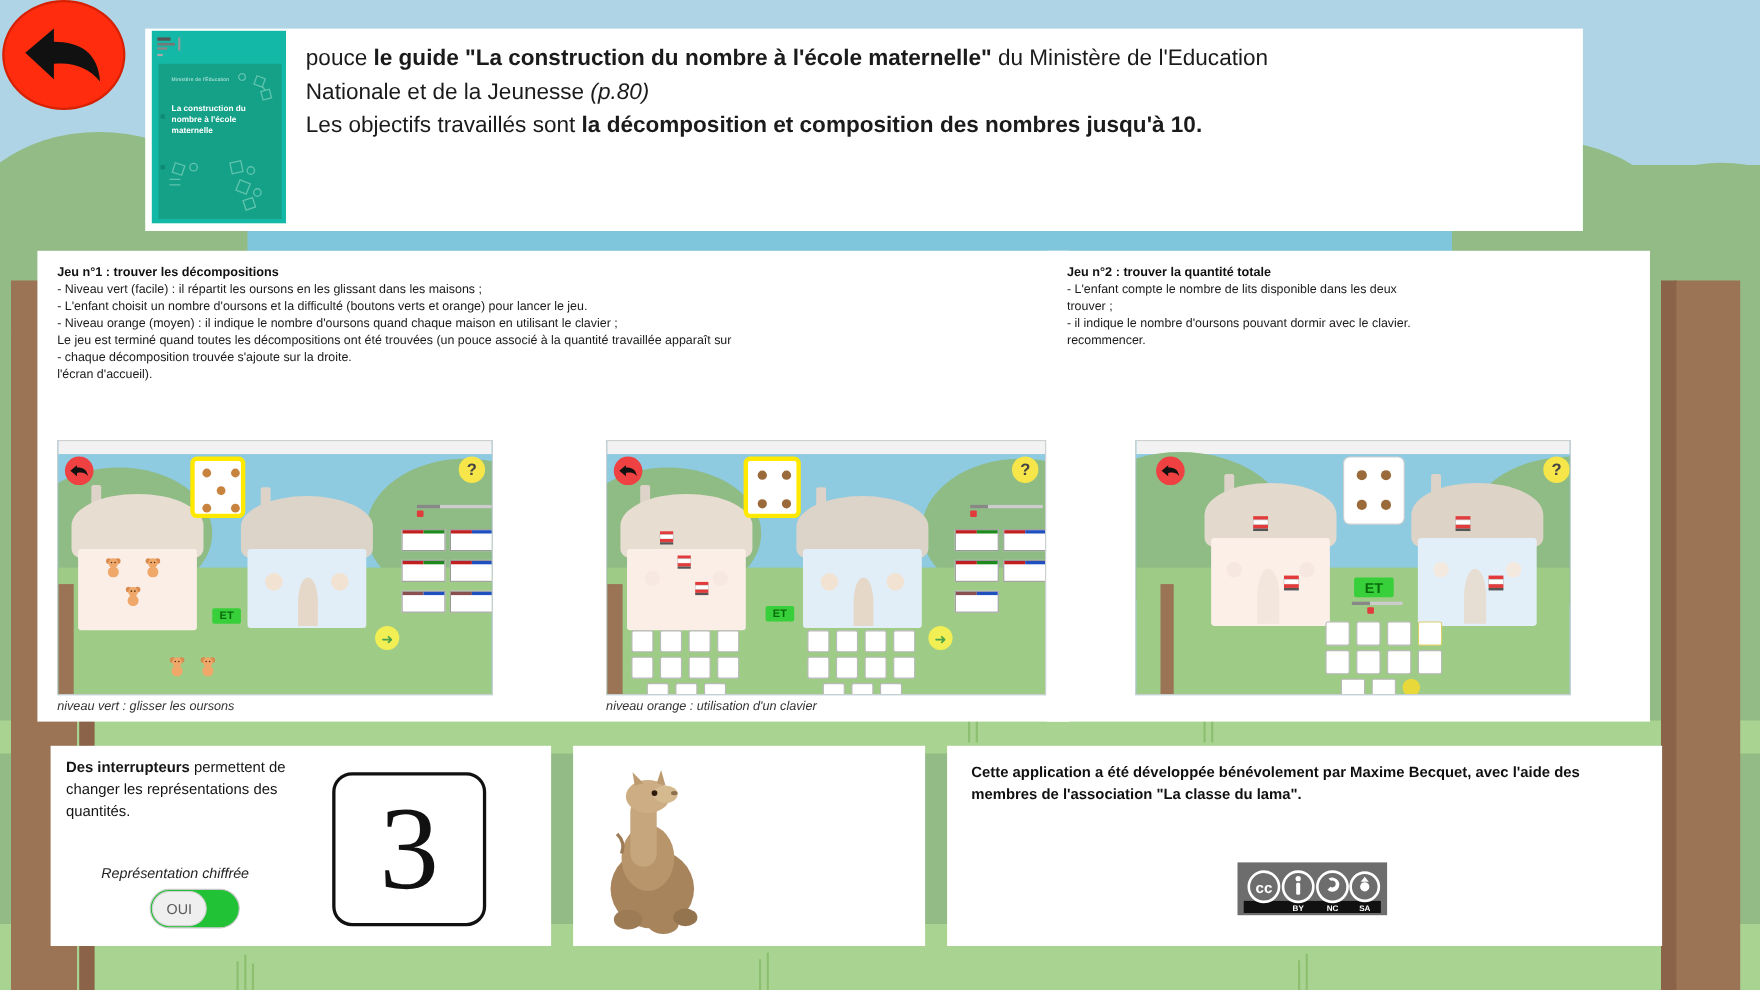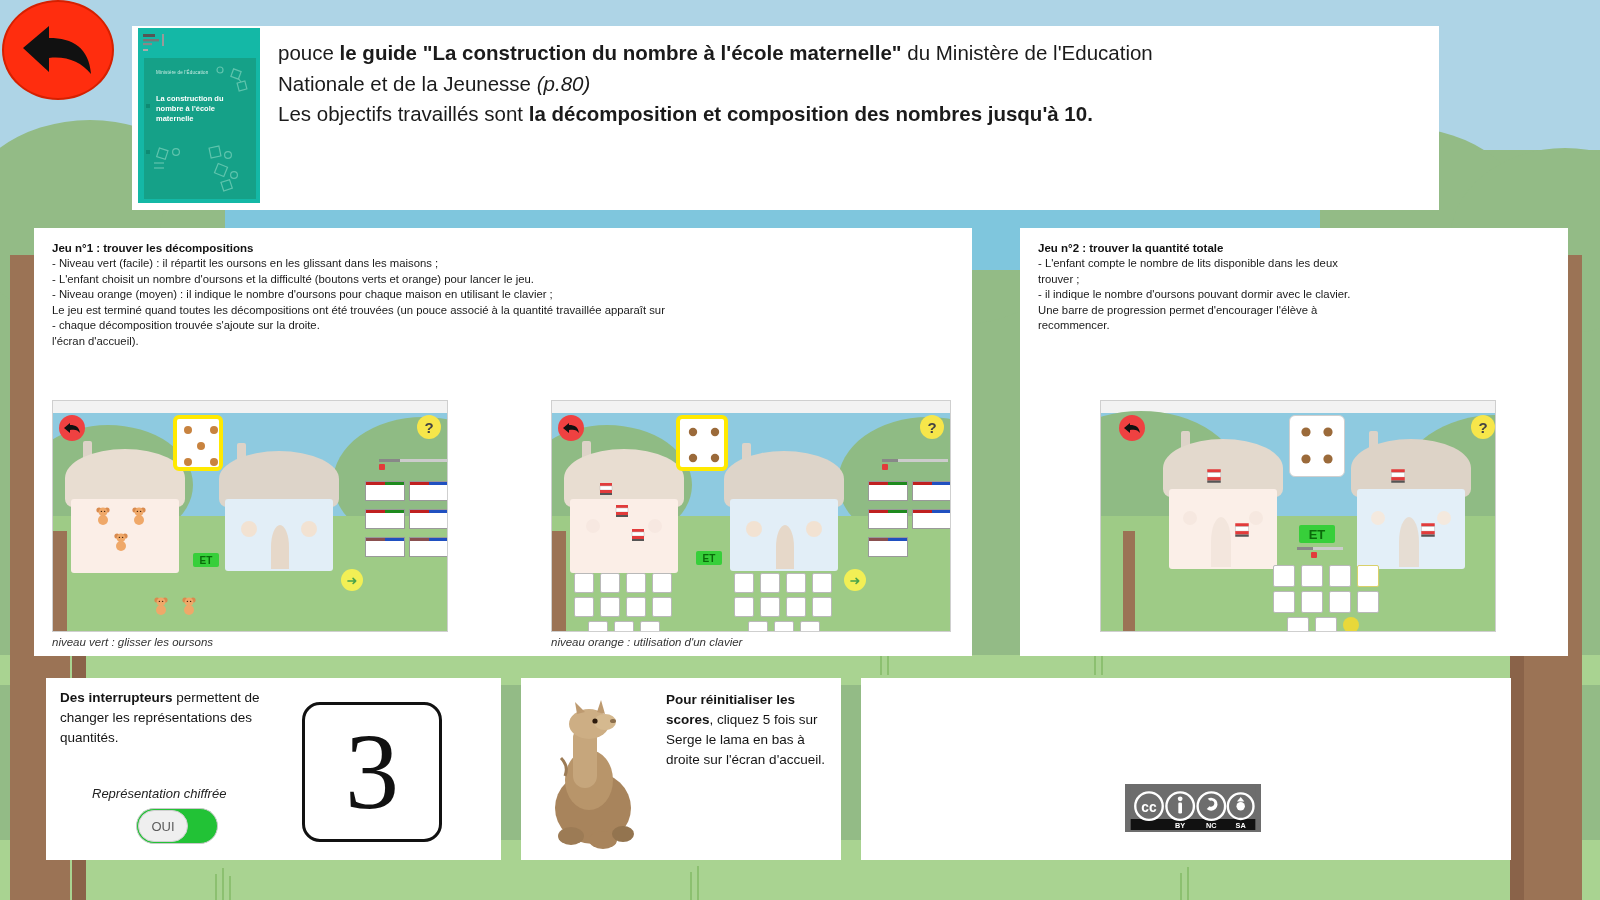--- a/index.html
+++ b/index.html
@@ -69,21 +69,21 @@
 
   #header-text {
     flex:1; padding:12px 14px 0 18px;
     font-size:20.5px; line-height:30.5px; color:#1b1b1b;
   }
   #header-text b { font-weight:bold; }
   #header-text i { font-style:italic; }
 
   
   #panel-jeu1 { left:34px; top:228px; width:938px; height:428px; }
-  #panel-jeu2 { left:1020px; top:228px; width:548px; height:428px; }
+  #panel-jeu2 { left:952px; top:228px; width:548px; height:428px; }
 
   .panel-inner { padding:14px 16px 0 18px; }
   .panel-title { font-size:11.5px; font-weight:bold; color:#111; margin:0 0 2px 0; }
   .panel-line { font-size:11.3px; color:#1a1a1a; line-height:15.6px; margin:0; }
   .shot { position:relative; }
   .shot-caption {
     font-size:11.5px; font-style:italic; color:#333; margin-top:4px;
   }
 
   
@@ -260,21 +260,21 @@
       <span>Les objectifs travaillés sont </span><b>la décomposition et composition des nombres jusqu'à 10.</b>
     </div>
   </div>
 </div>
 
 <div id="panel-jeu1" class="card">
   <div class="panel-inner">
     <p class="panel-title">Jeu n°1 : trouver les décompositions</p>
     <p class="panel-line">- Niveau vert (facile) : il répartit les oursons en les glissant dans les maisons ;</p>
     <p class="panel-line">- L'enfant choisit un nombre d'oursons et la difficulté (boutons verts et orange) pour lancer le jeu.</p>
-    <p class="panel-line">- Niveau orange (moyen) : il indique le nombre d'oursons pour chaque maison en utilisant le clavier ;</p>
+    <p class="panel-line">- Niveau orange (moyen) : il indique le nombre d'oursons quand chaque maison en utilisant le clavier ;</p>
     <p class="panel-line">Le jeu est terminé quand toutes les décompositions ont été trouvées (un pouce associé à la quantité travaillée apparaît sur</p>
     <p class="panel-line">- chaque décomposition trouvée s'ajoute sur la droite.</p>
     <p class="panel-line">l'écran d'accueil).</p>
   </div>
 
   <div class="shot" style="position:absolute; left:18px; top:172px; width:396px;">
     <div class="mini" style="width:396px; height:232px;">
       <div class="topbar"></div>
       <div class="m-sky"></div>
       <div class="m-hill" style="left:-30px; top:24px; width:170px; height:120px;"></div>
@@ -531,21 +531,20 @@
     <div class="shot-caption">niveau orange : utilisation d'un clavier</div>
   </div>
 </div>
 
 <div id="panel-jeu2" class="card">
   <div class="panel-inner">
     <p class="panel-title">Jeu n°2 : trouver la quantité totale</p>
     <p class="panel-line">- L'enfant compte le nombre de lits disponible dans les deux</p>
     <p class="panel-line">trouver ;</p>
     <p class="panel-line">- il indique le nombre d'oursons pouvant dormir avec le clavier.</p>
-    <p class="panel-line">Une barre de progression permet d'encourager l'élève à</p>
     <p class="panel-line">recommencer.</p>
   </div>
 
   <div class="shot" style="position:absolute; left:80px; top:172px; width:396px;">
     <div class="mini" style="width:396px; height:232px;">
       <div class="topbar"></div>
       <div class="m-sky"></div>
       <div class="m-hill" style="left:-60px; top:10px; width:200px; height:140px;"></div>
       <div class="m-hill" style="left:300px; top:14px; width:190px; height:135px;"></div>
       <div class="m-ground"></div>
@@ -661,26 +660,24 @@
     <ellipse cx="74" cy="34" rx="11" ry="8" fill="#d5b98f"></ellipse>
     <path d="M46 26 L44 14 L54 24 Z" fill="#bd9a70"></path>
     <path d="M66 24 L70 12 L74 26 Z" fill="#bd9a70"></path>
     <circle cx="64" cy="33" r="2.6" fill="#2c1a0c"></circle>
     <ellipse cx="82" cy="33" rx="3" ry="2" fill="#8b6e4c"></ellipse>
     <ellipse cx="40" cy="148" rx="13" ry="9" fill="#9c7b55"></ellipse>
     <ellipse cx="72" cy="152" rx="14" ry="9" fill="#a8845c"></ellipse>
     <ellipse cx="92" cy="146" rx="11" ry="8" fill="#93744f"></ellipse>
     <path d="M30 70 q8 8 4 18" stroke="#9c7b55" stroke-width="3" fill="none"></path>
   </svg>
-  <div class="llama-text">
-    <b>Pour réinitialiser les scores</b><span>, cliquez 5 fois sur Serge le lama en bas à droite sur l'écran d'accueil.</span>
-  </div>
 </div>
 
 <div id="card-credit" class="card">
+  <div class="credit-text">Cette application a été développée bénévolement par Maxime Becquet, avec l'aide des membres de l'association "La classe du lama".</div>
   <div id="cc-badge">
     <svg viewBox="0 0 136 48" width="132" height="44">
       <rect x="0" y="0" width="136" height="48" fill="#6d6d6d"></rect>
       <rect x="0" y="36" width="136" height="12" fill="#111"></rect>
       <g fill="none" stroke="#fff" stroke-width="2.6">
         <circle cx="20" cy="22" r="15"></circle>
           <circle cx="54" cy="22" r="15"></circle>
         <circle cx="88" cy="22" r="15"></circle>
           <circle cx="120" cy="22" r="14"></circle>
       </g>

